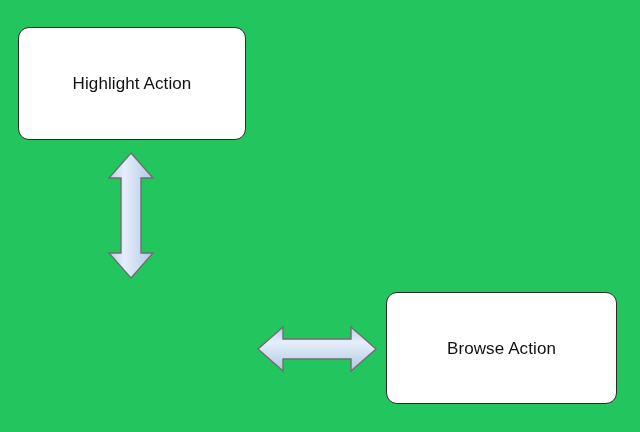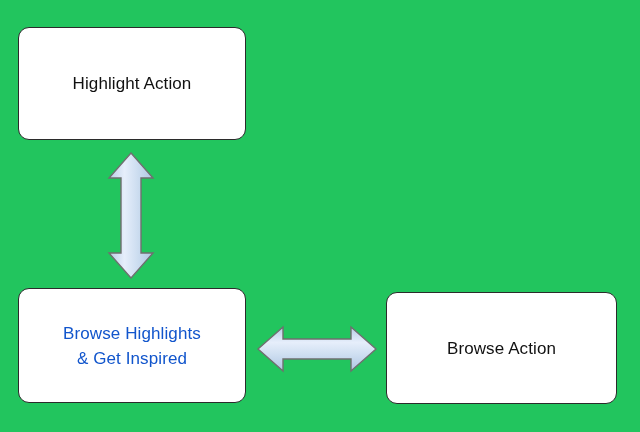--- a/index.html
+++ b/index.html
@@ -84,24 +84,20 @@
           <stop offset="0%" stop-color="#b9cde6"></stop>
           <stop offset="35%" stop-color="#e6eefb"></stop>
           <stop offset="62%" stop-color="#cfdff1"></stop>
           <stop offset="100%" stop-color="#aec6e2"></stop>
         </linearGradient>
       </defs>
       <polygon points="25,2 47,27 35,27 35,102 47,102 25,127 3,102 15,102 15,27 3,27" fill="url(#gradVert)" stroke="#6f6f6f" stroke-width="1.4" stroke-linejoin="miter"></polygon>
     </svg>
   </div>
 
-  <div class="node" id="node-browse-highlights">
-    <span class="node-label accent">Browse Highlights
-&amp; Get Inspired</span>
-  </div>
 
   <div class="arrow" id="arrow-horizontal">
     <svg viewBox="0 0 122 50" preserveAspectRatio="none" xmlns="http://www.w3.org/2000/svg">
       <defs>
         <linearGradient id="gradHoriz" x1="0" y1="0" x2="0" y2="1">
           <stop offset="0%" stop-color="#b9cde6"></stop>
           <stop offset="35%" stop-color="#e6eefb"></stop>
           <stop offset="62%" stop-color="#cfdff1"></stop>
           <stop offset="100%" stop-color="#aec6e2"></stop>
         </linearGradient>

